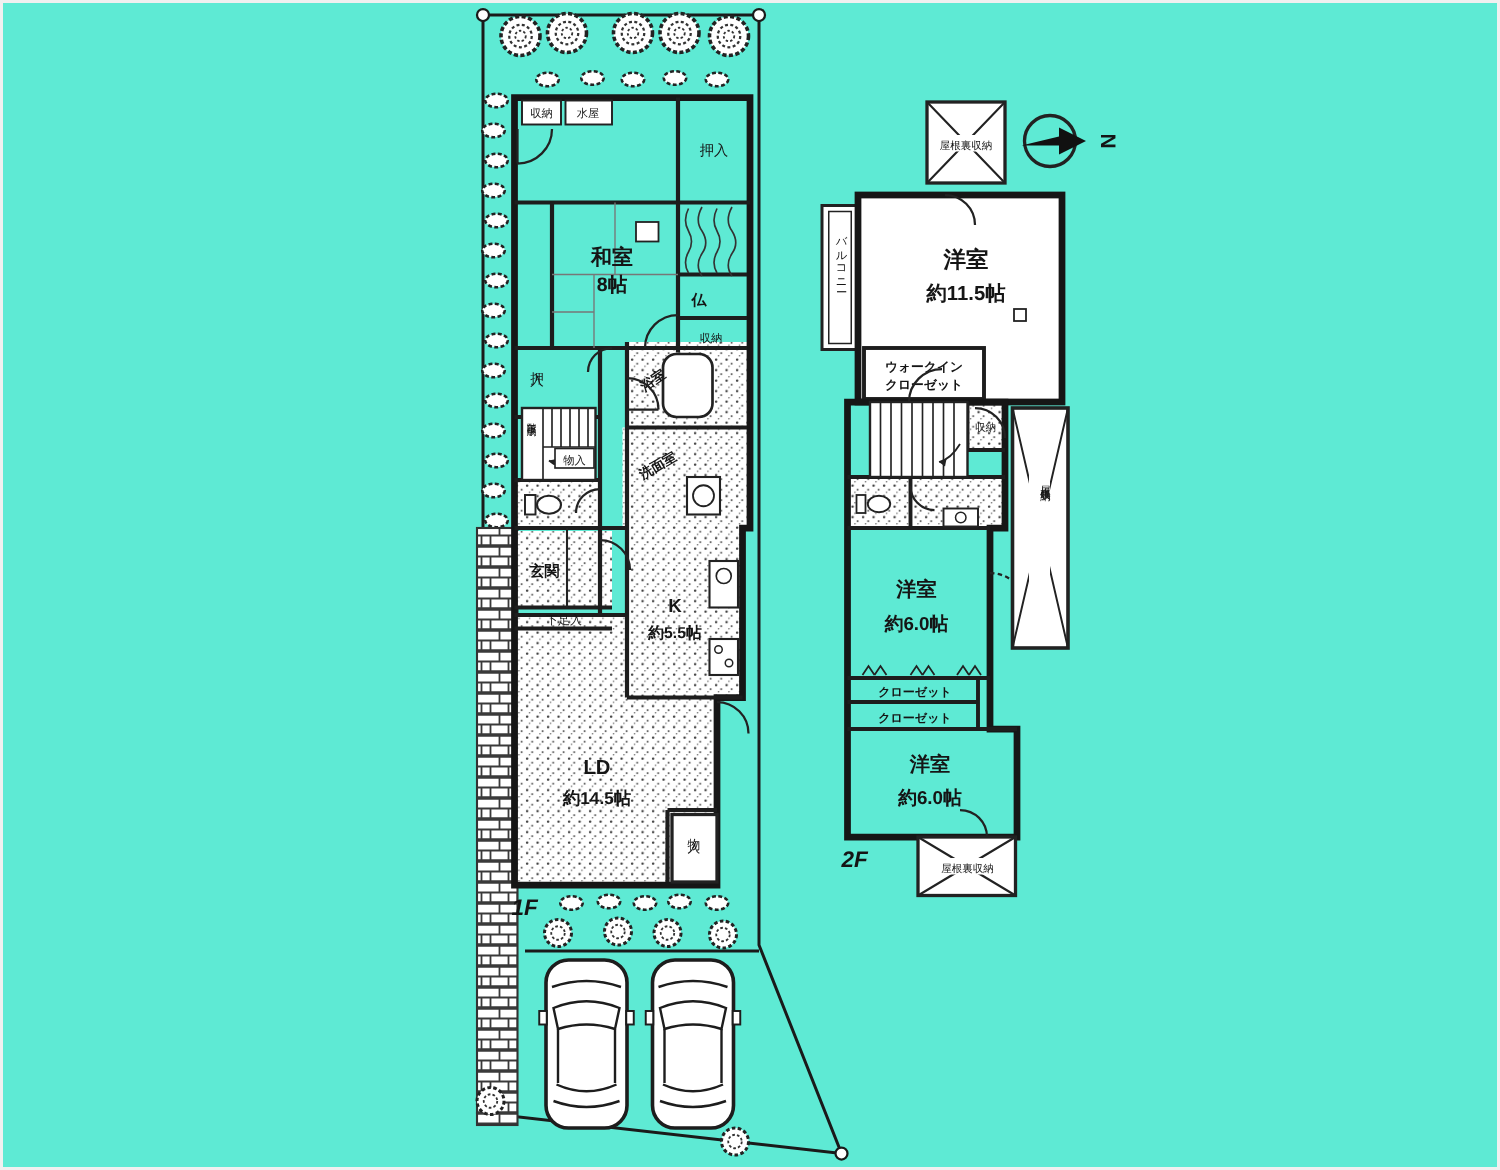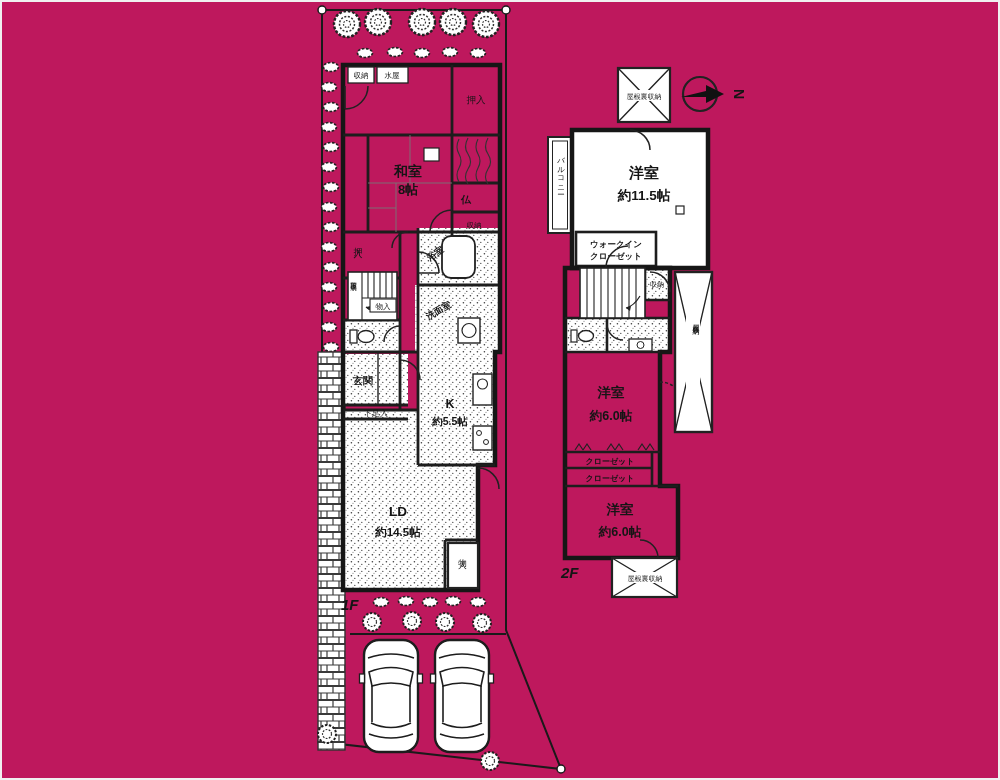--- a/index.html
+++ b/index.html
@@ -1,16 +1,16 @@
 <!DOCTYPE html>
 <html><head>
 <meta charset="utf-8">
 <style>
   html,body{margin:0;padding:0;background:#fff;}
-  .canvas{position:relative;width:1000px;height:780px;background:#be185d;overflow:hidden;
+  .canvas{position:relative;width:1000px;height:780px;background:#5eead4;overflow:hidden;
           box-shadow:inset 0 0 0 2px #f0f0f0;}
   svg{position:absolute;left:0;top:0;}
   svg text{font-family:"Liberation Sans","DejaVu Sans",sans-serif;fill:#151515;}
   .rm{font-weight:bold;}
   .vt{writing-mode:vertical-rl;text-orientation:upright;letter-spacing:1px;}
   .it{font-style:italic;font-weight:bold;}
 </style>
 </head>
 <body>
 

